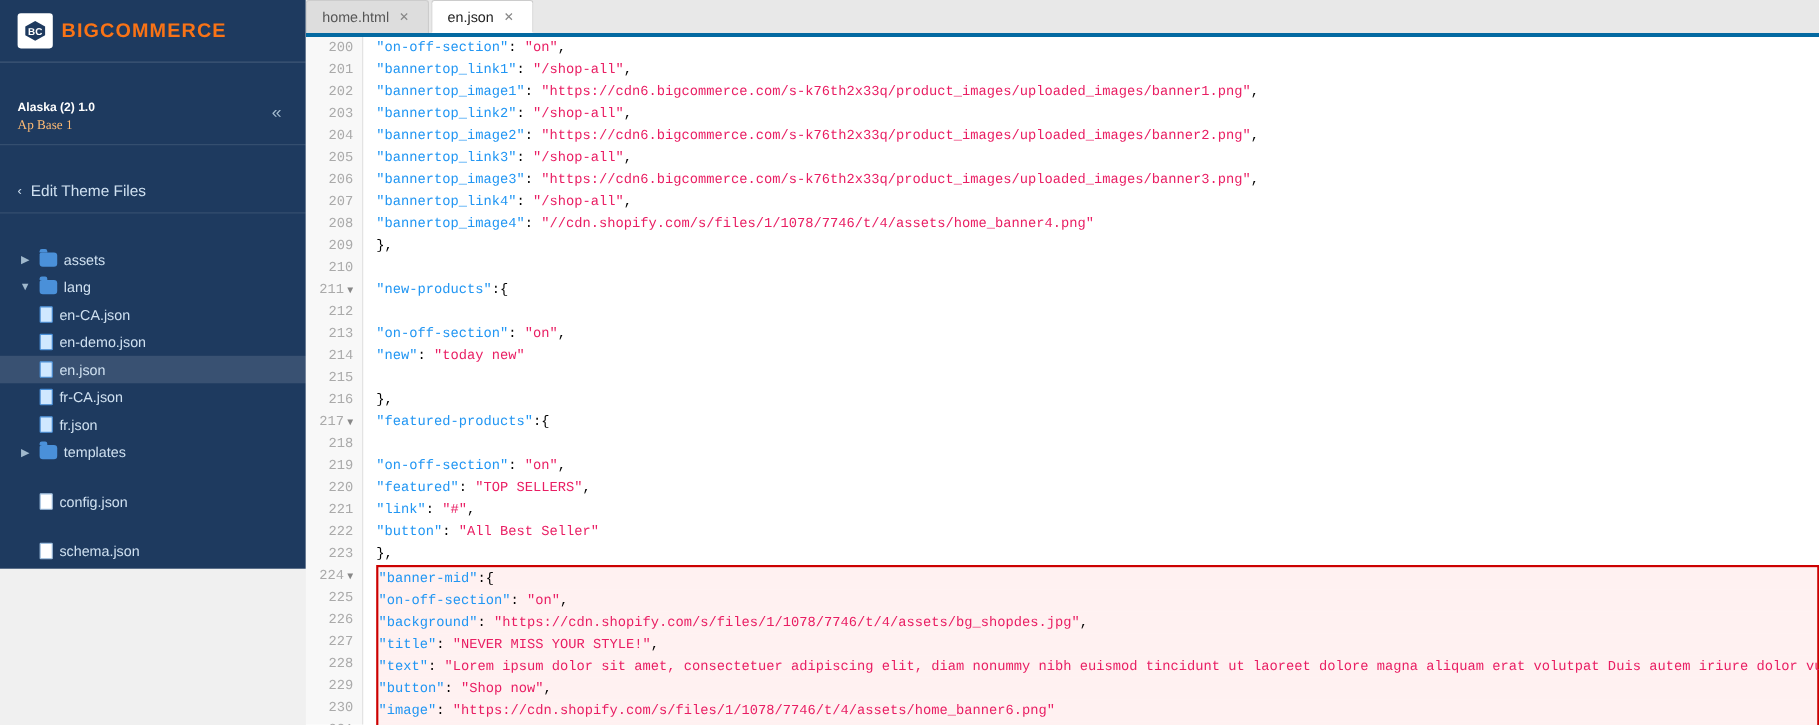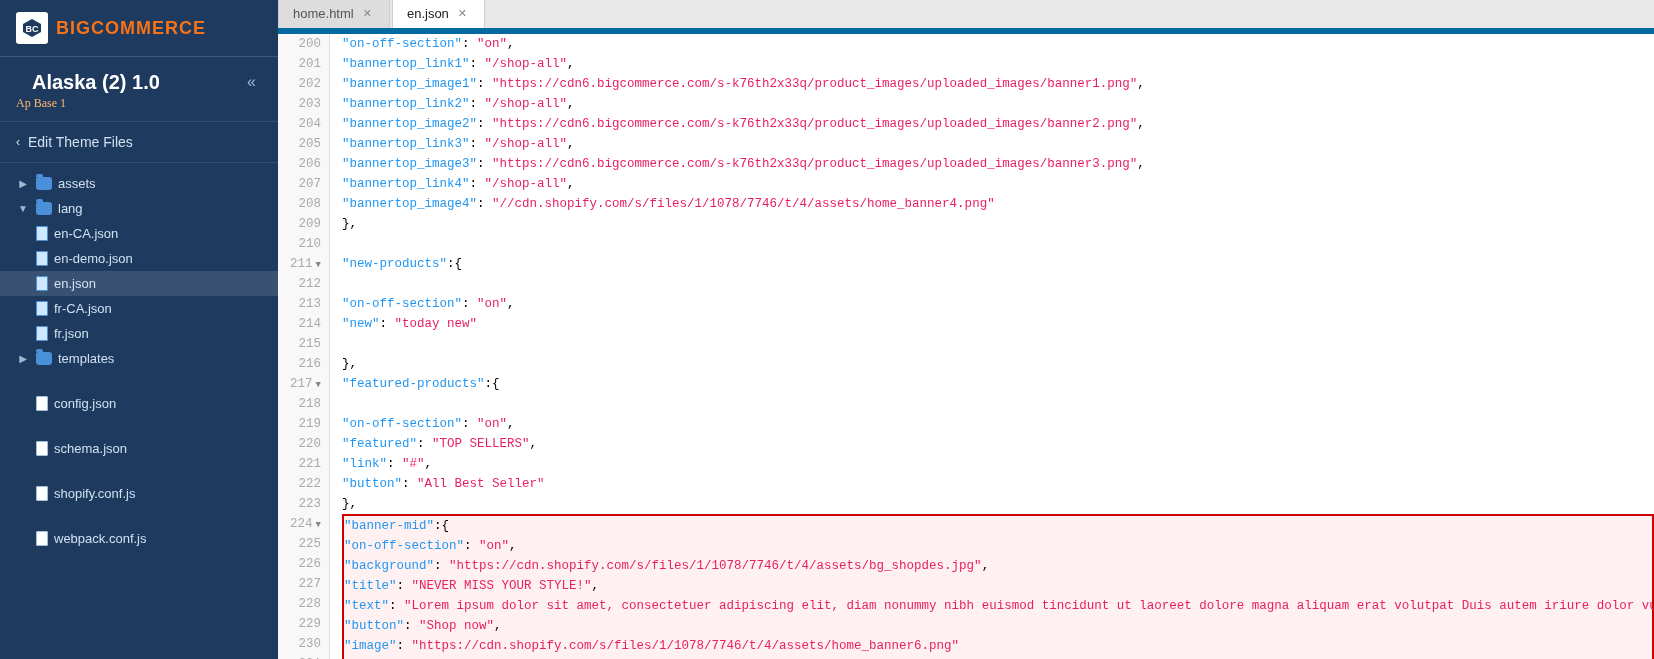--- a/index.html
+++ b/index.html
@@ -6,22 +6,23 @@
     body { font-family: Arial, sans-serif; display: flex; height: 659px; overflow: hidden; background: #f0f0f0; }
 
     
     #sidebar {
       width: 278px;
       min-width: 278px;
       background: #1e3a5f;
       color: #fff;
       display: flex;
       flex-direction: column;
-      height: 659px;
+      height: 517px;
       overflow: hidden;
+      gap: 21px;
     }
 
     .sidebar-logo {
       padding: 12px 16px;
       display: flex;
       align-items: center;
       gap: 8px;
       border-bottom: 1px solid rgba(255,255,255,0.15);
     }
     .sidebar-logo .logo-icon {
@@ -40,21 +41,21 @@
       letter-spacing: 1px;
     }
 
     .sidebar-theme-info {
       padding: 14px 16px 10px 16px;
       border-bottom: 1px solid rgba(255,255,255,0.1);
       display: flex;
       justify-content: space-between;
       align-items: flex-start;
     }
-    .theme-name { font-size: 20px; font-weight: bold; color: #fff; margin-left: 16px; }
+    .theme-name { font-size: 11px; font-weight: bold; color: #fff; }
     .theme-sub { font-size: 12px; color: #fdba74; margin-top: 2px; font-family: Liberation Serif, serif; }
     .collapse-btn {
       color: #a0b8cc;
       cursor: pointer;
       font-size: 16px;
       padding: 2px 6px;
     }
 
     .sidebar-edit-theme {
       padding: 12px 16px;
@@ -128,21 +129,21 @@
       display: flex;
       flex-direction: column;
       background: #f5f5f5;
       overflow: hidden;
     }
 
     
     .tabs-bar {
       display: flex;
       background: #e8e8e8;
-      border-bottom: 6px solid #0369a1;
+      border-bottom: 4px solid #0369a1;
       height: 34px;
       align-items: flex-end;
     }
     .tab {
       display: flex;
       align-items: center;
       gap: 6px;
       padding: 6px 14px;
       font-size: 13px;
       cursor: pointer;

